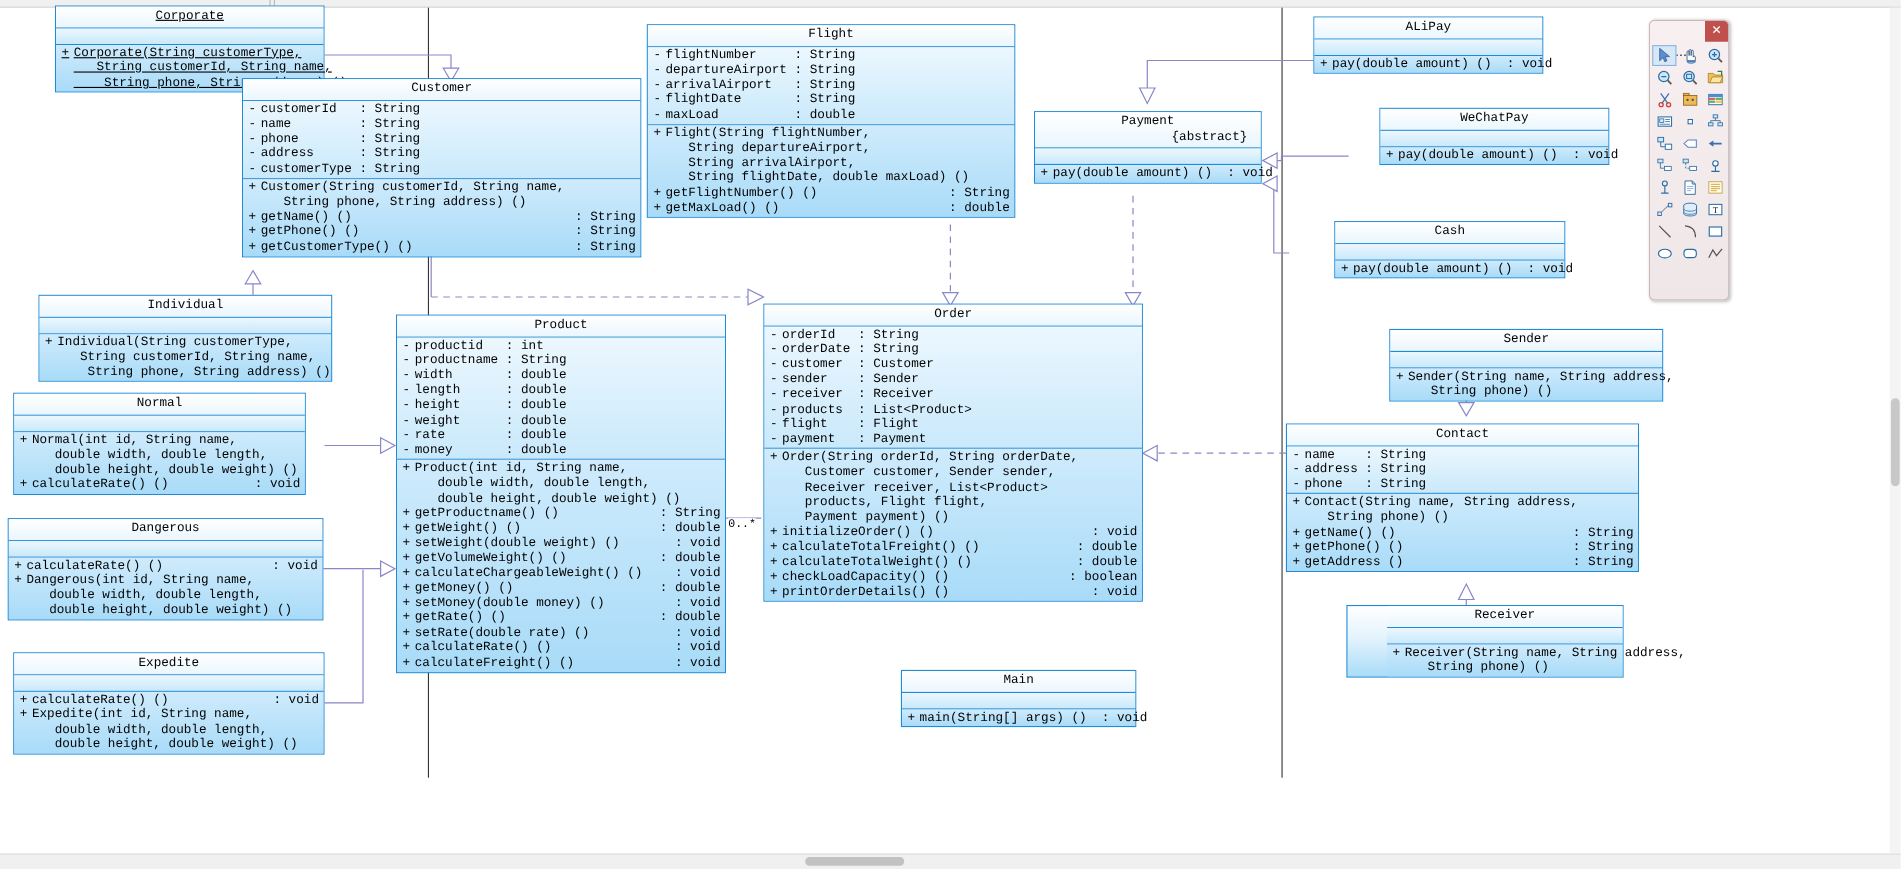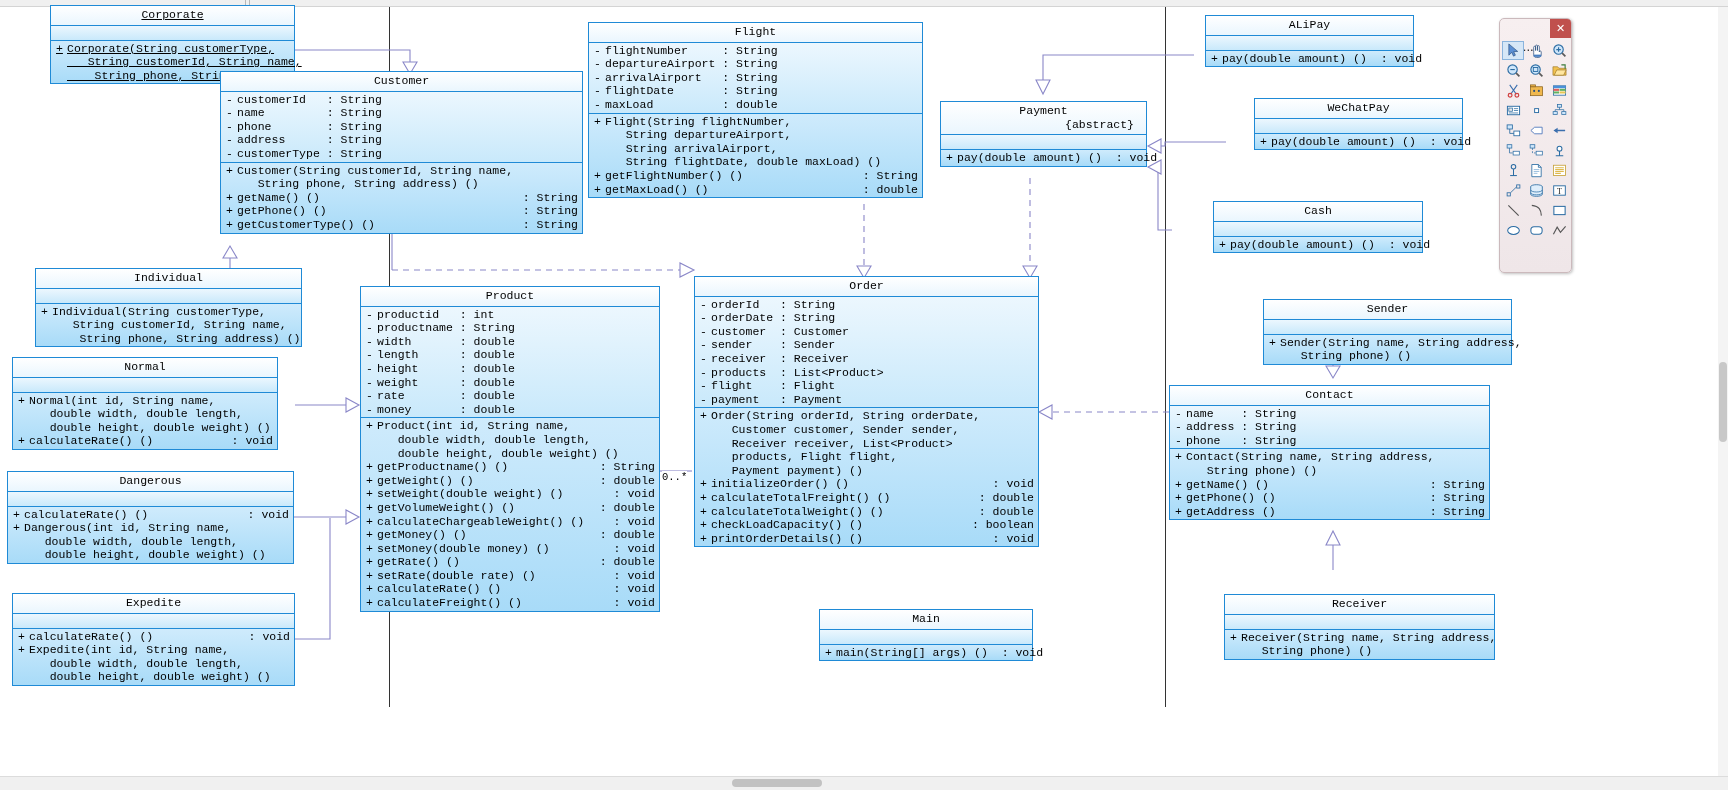--- a/index.html
+++ b/index.html
@@ -189,21 +189,21 @@
       <div class="uml" style="left: 220px; top: 71px; width: 363px;"><div class="title"><span>Customer</span></div><div class="attrs"><div class="row"><span class="vis">-</span><span class="sig">customerId   : String</span></div><div class="row"><span class="vis">-</span><span class="sig">name         : String</span></div><div class="row"><span class="vis">-</span><span class="sig">phone        : String</span></div><div class="row"><span class="vis">-</span><span class="sig">address      : String</span></div><div class="row"><span class="vis">-</span><span class="sig">customerType : String</span></div></div><div class="ops"><div class="row"><span class="vis">+</span><span class="sig">Customer(String customerId, String name,
    String phone, String address) ()</span></div><div class="row"><span class="vis">+</span><span class="sig">getName() ()</span><span class="ret">: String</span></div><div class="row"><span class="vis">+</span><span class="sig">getPhone() ()</span><span class="ret">: String</span></div><div class="row"><span class="vis">+</span><span class="sig">getCustomerType() ()</span><span class="ret">: String</span></div></div></div>
       <div class="uml" style="left: 35px; top: 268px; width: 267px;"><div class="title"><span>Individual</span></div><div class="attrs empty"></div><div class="ops"><div class="row"><span class="vis">+</span><span class="sig">Individual(String customerType,
    String customerId, String name,
     String phone, String address) ()</span></div></div></div>
       <div class="uml" style="left: 588px; top: 22px; width: 335px;"><div class="title"><span>Flight</span></div><div class="attrs"><div class="row"><span class="vis">-</span><span class="sig">flightNumber     : String</span></div><div class="row"><span class="vis">-</span><span class="sig">departureAirport : String</span></div><div class="row"><span class="vis">-</span><span class="sig">arrivalAirport   : String</span></div><div class="row"><span class="vis">-</span><span class="sig">flightDate       : String</span></div><div class="row"><span class="vis">-</span><span class="sig">maxLoad          : double</span></div></div><div class="ops"><div class="row"><span class="vis">+</span><span class="sig">Flight(String flightNumber,
    String departureAirport,
    String arrivalAirport,
    String flightDate, double maxLoad) ()</span></div><div class="row"><span class="vis">+</span><span class="sig">getFlightNumber() ()</span><span class="ret">: String</span></div><div class="row"><span class="vis">+</span><span class="sig">getMaxLoad() ()</span><span class="ret">: double</span></div></div></div>
       <div class="uml" style="left: 940px; top: 101px; width: 207px;"><div class="title"><span>Payment</span><span class="abstract">{abstract}</span></div><div class="attrs empty"></div><div class="ops"><div class="row"><span class="vis">+</span><span class="sig">pay(double amount) ()  : void</span></div></div></div>
-      <div class="uml" style="left: 1194px; top: 15px; width: 209px; margin-left: 11px;"><div class="title"><span>ALiPay</span></div><div class="attrs empty"></div><div class="ops"><div class="row"><span class="vis">+</span><span class="sig">pay(double amount) ()  : void</span></div></div></div>
+      <div class="uml" style="left: 1194px; top: 15px; width: 209px;"><div class="title"><span>ALiPay</span></div><div class="attrs empty"></div><div class="ops"><div class="row"><span class="vis">+</span><span class="sig">pay(double amount) ()  : void</span></div></div></div>
       <div class="uml" style="left: 1254px; top: 98px; width: 209px;"><div class="title"><span>WeChatPay</span></div><div class="attrs empty"></div><div class="ops"><div class="row"><span class="vis">+</span><span class="sig">pay(double amount) ()  : void</span></div></div></div>
       <div class="uml" style="left: 1172px; top: 201px; width: 210px; margin-left: 41px;"><div class="title"><span>Cash</span></div><div class="attrs empty"></div><div class="ops"><div class="row"><span class="vis">+</span><span class="sig">pay(double amount) ()  : void</span></div></div></div>
       <div class="uml" style="left: 360px; top: 286px; width: 300px;"><div class="title"><span>Product</span></div><div class="attrs"><div class="row"><span class="vis">-</span><span class="sig">productid   : int</span></div><div class="row"><span class="vis">-</span><span class="sig">productname : String</span></div><div class="row"><span class="vis">-</span><span class="sig">width       : double</span></div><div class="row"><span class="vis">-</span><span class="sig">length      : double</span></div><div class="row"><span class="vis">-</span><span class="sig">height      : double</span></div><div class="row"><span class="vis">-</span><span class="sig">weight      : double</span></div><div class="row"><span class="vis">-</span><span class="sig">rate        : double</span></div><div class="row"><span class="vis">-</span><span class="sig">money       : double</span></div></div><div class="ops"><div class="row"><span class="vis">+</span><span class="sig">Product(int id, String name,
    double width, double length,
    double height, double weight) ()</span></div><div class="row"><span class="vis">+</span><span class="sig">getProductname() ()</span><span class="ret">: String</span></div><div class="row"><span class="vis">+</span><span class="sig">getWeight() ()</span><span class="ret">: double</span></div><div class="row"><span class="vis">+</span><span class="sig">setWeight(double weight) ()</span><span class="ret">: void</span></div><div class="row"><span class="vis">+</span><span class="sig">getVolumeWeight() ()</span><span class="ret">: double</span></div><div class="row"><span class="vis">+</span><span class="sig">calculateChargeableWeight() ()</span><span class="ret">: void</span></div><div class="row"><span class="vis">+</span><span class="sig">getMoney() ()</span><span class="ret">: double</span></div><div class="row"><span class="vis">+</span><span class="sig">setMoney(double money) ()</span><span class="ret">: void</span></div><div class="row"><span class="vis">+</span><span class="sig">getRate() ()</span><span class="ret">: double</span></div><div class="row"><span class="vis">+</span><span class="sig">setRate(double rate) ()</span><span class="ret">: void</span></div><div class="row"><span class="vis">+</span><span class="sig">calculateRate() ()</span><span class="ret">: void</span></div><div class="row"><span class="vis">+</span><span class="sig">calculateFreight() ()</span><span class="ret">: void</span></div></div></div>
       <div class="uml" style="left: 694px; top: 276px; width: 345px;"><div class="title"><span>Order</span></div><div class="attrs"><div class="row"><span class="vis">-</span><span class="sig">orderId   : String</span></div><div class="row"><span class="vis">-</span><span class="sig">orderDate : String</span></div><div class="row"><span class="vis">-</span><span class="sig">customer  : Customer</span></div><div class="row"><span class="vis">-</span><span class="sig">sender    : Sender</span></div><div class="row"><span class="vis">-</span><span class="sig">receiver  : Receiver</span></div><div class="row"><span class="vis">-</span><span class="sig">products  : List&lt;Product&gt;</span></div><div class="row"><span class="vis">-</span><span class="sig">flight    : Flight</span></div><div class="row"><span class="vis">-</span><span class="sig">payment   : Payment</span></div></div><div class="ops"><div class="row"><span class="vis">+</span><span class="sig">Order(String orderId, String orderDate,
    Customer customer, Sender sender,
    Receiver receiver, List&lt;Product&gt;
    products, Flight flight,
    Payment payment) ()</span></div><div class="row"><span class="vis">+</span><span class="sig">initializeOrder() ()</span><span class="ret">: void</span></div><div class="row"><span class="vis">+</span><span class="sig">calculateTotalFreight() ()</span><span class="ret">: double</span></div><div class="row"><span class="vis">+</span><span class="sig">calculateTotalWeight() ()</span><span class="ret">: double</span></div><div class="row"><span class="vis">+</span><span class="sig">checkLoadCapacity() ()</span><span class="ret">: boolean</span></div><div class="row"><span class="vis">+</span><span class="sig">printOrderDetails() ()</span><span class="ret">: void</span></div></div></div>
@@ -213,21 +213,21 @@
       <div class="uml" style="left: 7px; top: 471px; width: 287px;"><div class="title"><span>Dangerous</span></div><div class="attrs empty"></div><div class="ops"><div class="row"><span class="vis">+</span><span class="sig">calculateRate() ()</span><span class="ret">: void</span></div><div class="row"><span class="vis">+</span><span class="sig">Dangerous(int id, String name,
    double width, double length,
    double height, double weight) ()</span></div></div></div>
       <div class="uml" style="left: 12px; top: 593px; width: 283px;"><div class="title"><span>Expedite</span></div><div class="attrs empty"></div><div class="ops"><div class="row"><span class="vis">+</span><span class="sig">calculateRate() ()</span><span class="ret">: void</span></div><div class="row"><span class="vis">+</span><span class="sig">Expedite(int id, String name,
    double width, double length,
    double height, double weight) ()</span></div></div></div>
       <div class="uml" style="left: 1263px; top: 299px; width: 249px;"><div class="title"><span>Sender</span></div><div class="attrs empty"></div><div class="ops"><div class="row"><span class="vis">+</span><span class="sig">Sender(String name, String address,
    String phone) ()</span></div></div></div>
       <div class="uml" style="left: 1169px; top: 385px; width: 321px;"><div class="title"><span>Contact</span></div><div class="attrs"><div class="row"><span class="vis">-</span><span class="sig">name    : String</span></div><div class="row"><span class="vis">-</span><span class="sig">address : String</span></div><div class="row"><span class="vis">-</span><span class="sig">phone   : String</span></div></div><div class="ops"><div class="row"><span class="vis">+</span><span class="sig">Contact(String name, String address,
    String phone) ()</span></div><div class="row"><span class="vis">+</span><span class="sig">getName() ()</span><span class="ret">: String</span></div><div class="row"><span class="vis">+</span><span class="sig">getPhone() ()</span><span class="ret">: String</span></div><div class="row"><span class="vis">+</span><span class="sig">getAddress ()</span><span class="ret">: String</span></div></div></div>
-      <div class="uml" style="left: 1224px; top: 594px; width: 271px;"><div class="title"><span>Receiver</span></div><div class="attrs empty"></div><div class="ops"><div class="row"><span class="vis">+</span><span class="sig">Receiver(String name, String address,
+      <div class="uml" style="left: 1224px; top: 550px; width: 252px; padding-left: 36px;"><div class="title"><span>Receiver</span></div><div class="attrs empty"></div><div class="ops"><div class="row"><span class="vis">+</span><span class="sig">Receiver(String name, String address,
    String phone) ()</span></div></div></div>
       <div class="uml" style="left: 819px; top: 609px; width: 214px;"><div class="title"><span>Main</span></div><div class="attrs empty"></div><div class="ops"><div class="row"><span class="vis">+</span><span class="sig">main(String[] args) ()  : void</span></div></div></div>
     </div>
 
   <div id="mults">
       <div style="position: absolute; left: 662px; top: 471px; font-size: 10.5px; color: rgb(0, 0, 0); background: rgb(255, 255, 255);">0..*</div>
     </div>
 
   <div id="palette">
     <div class="pal-head">

